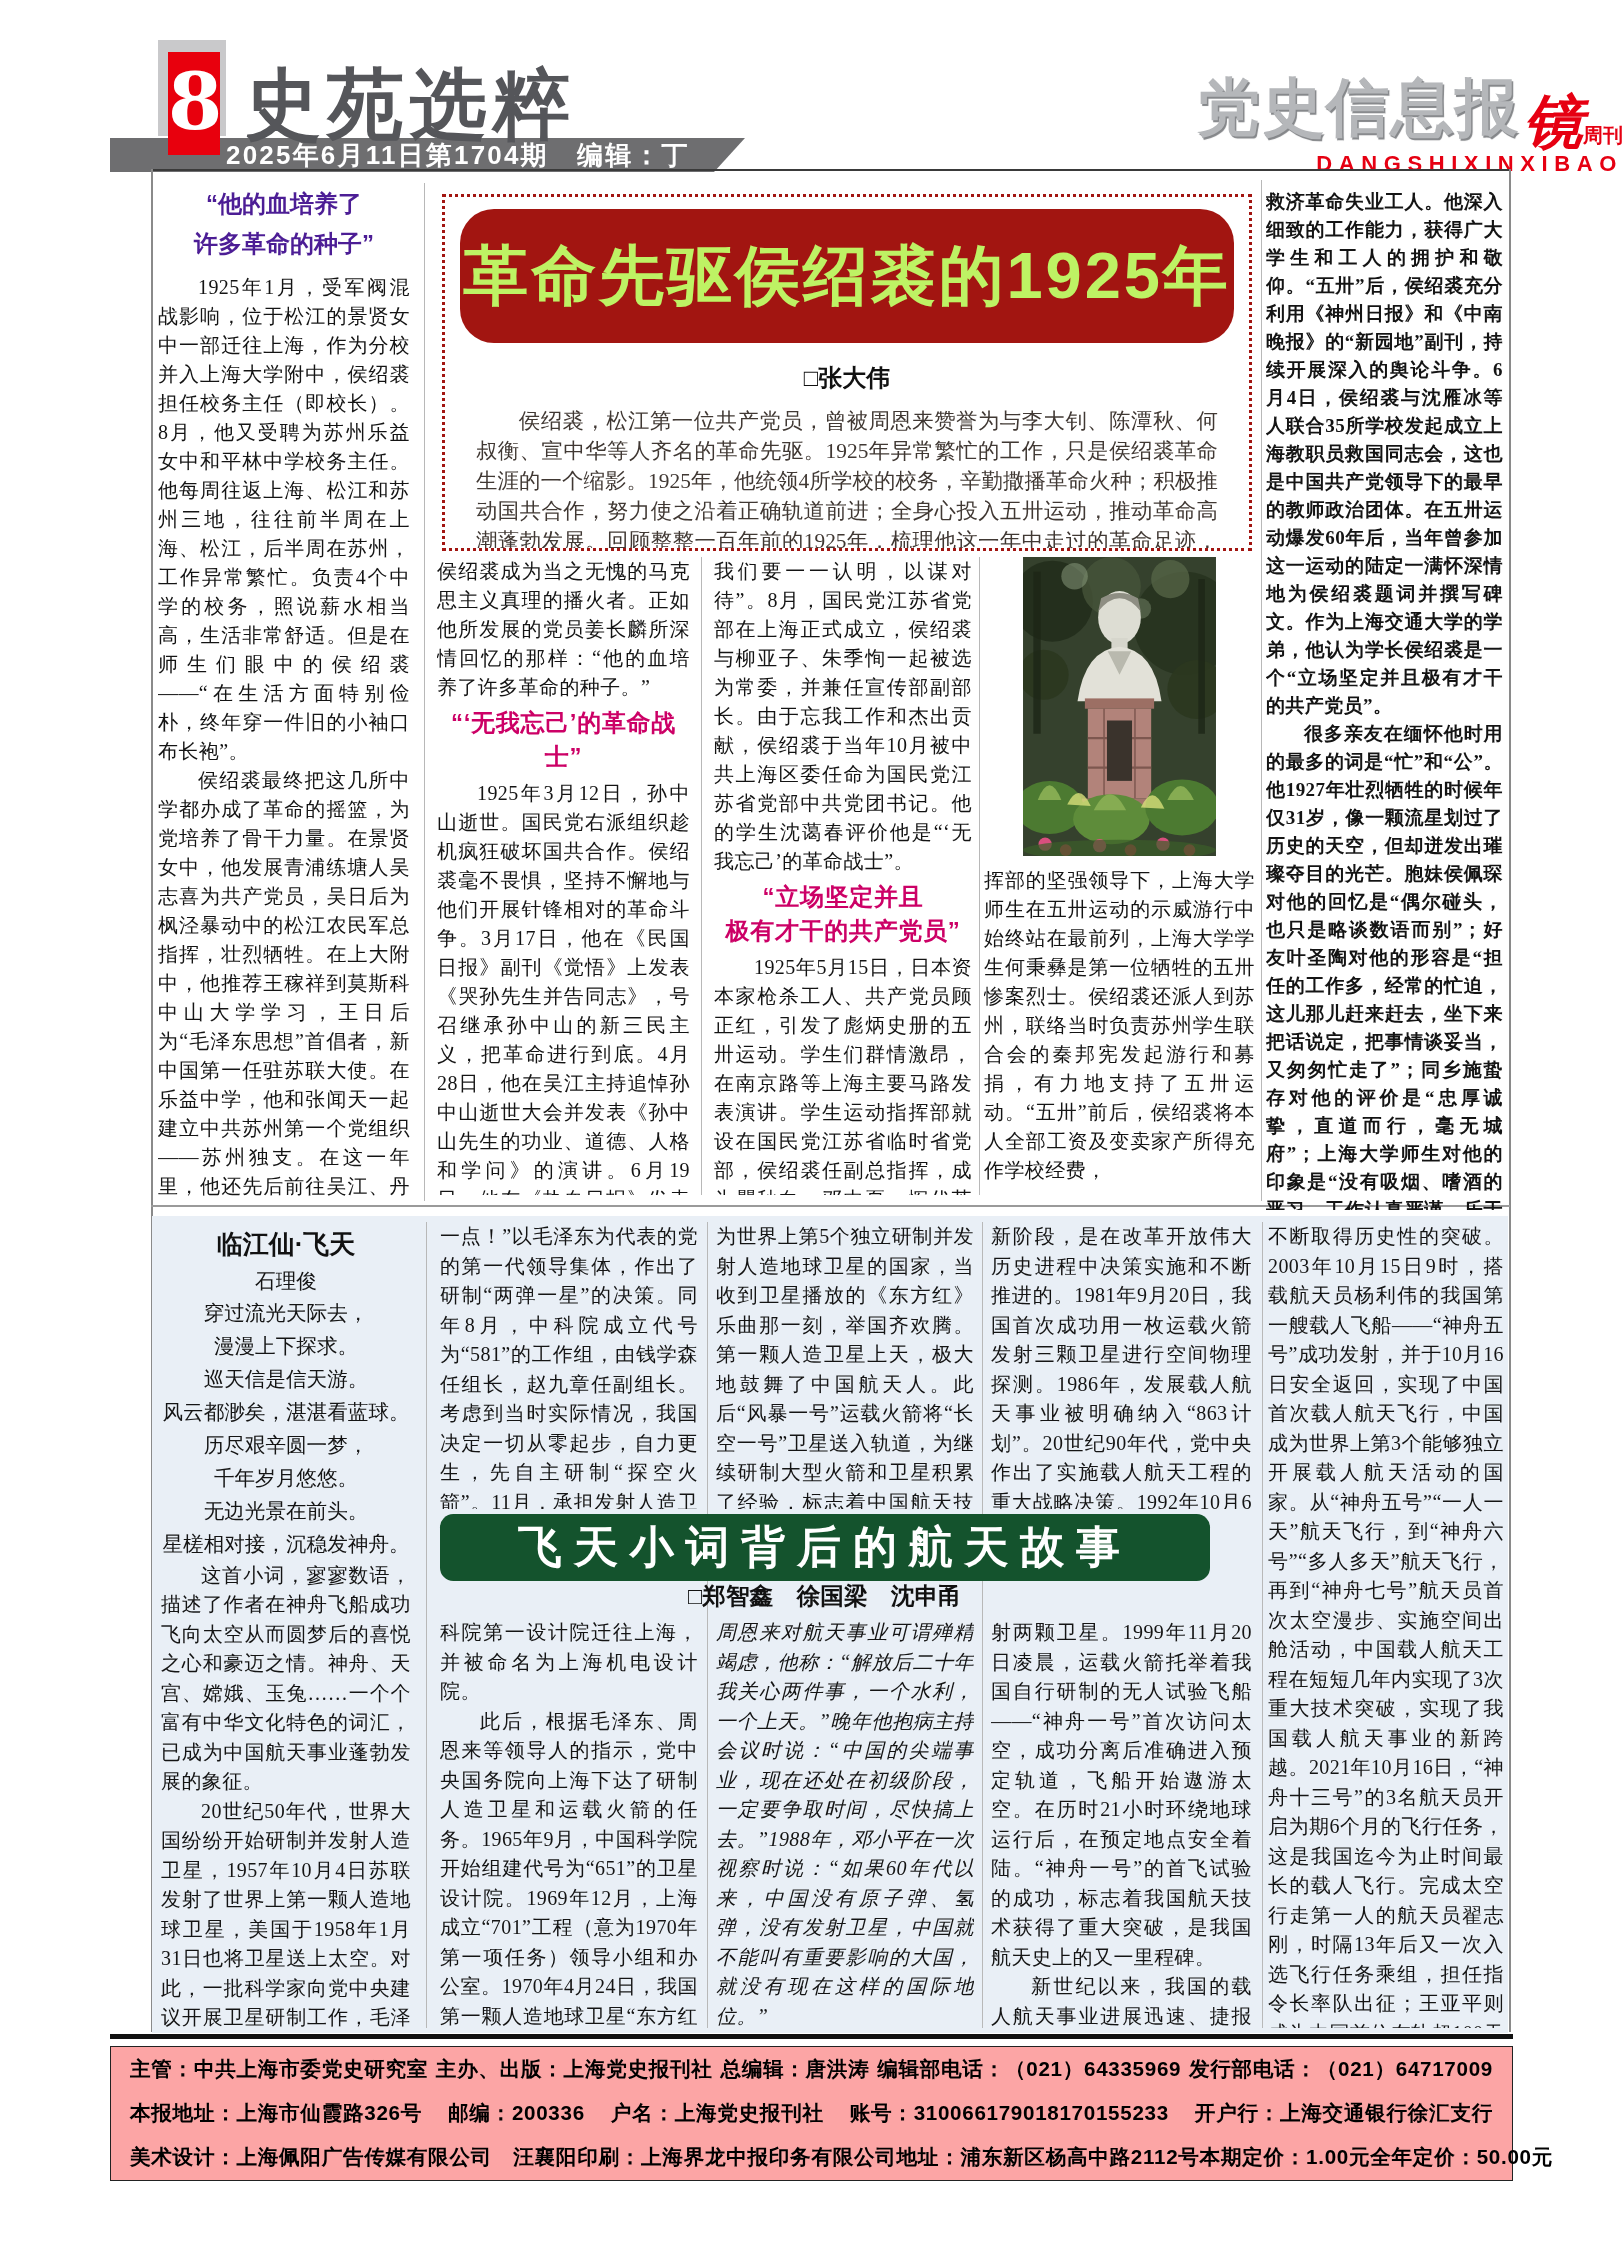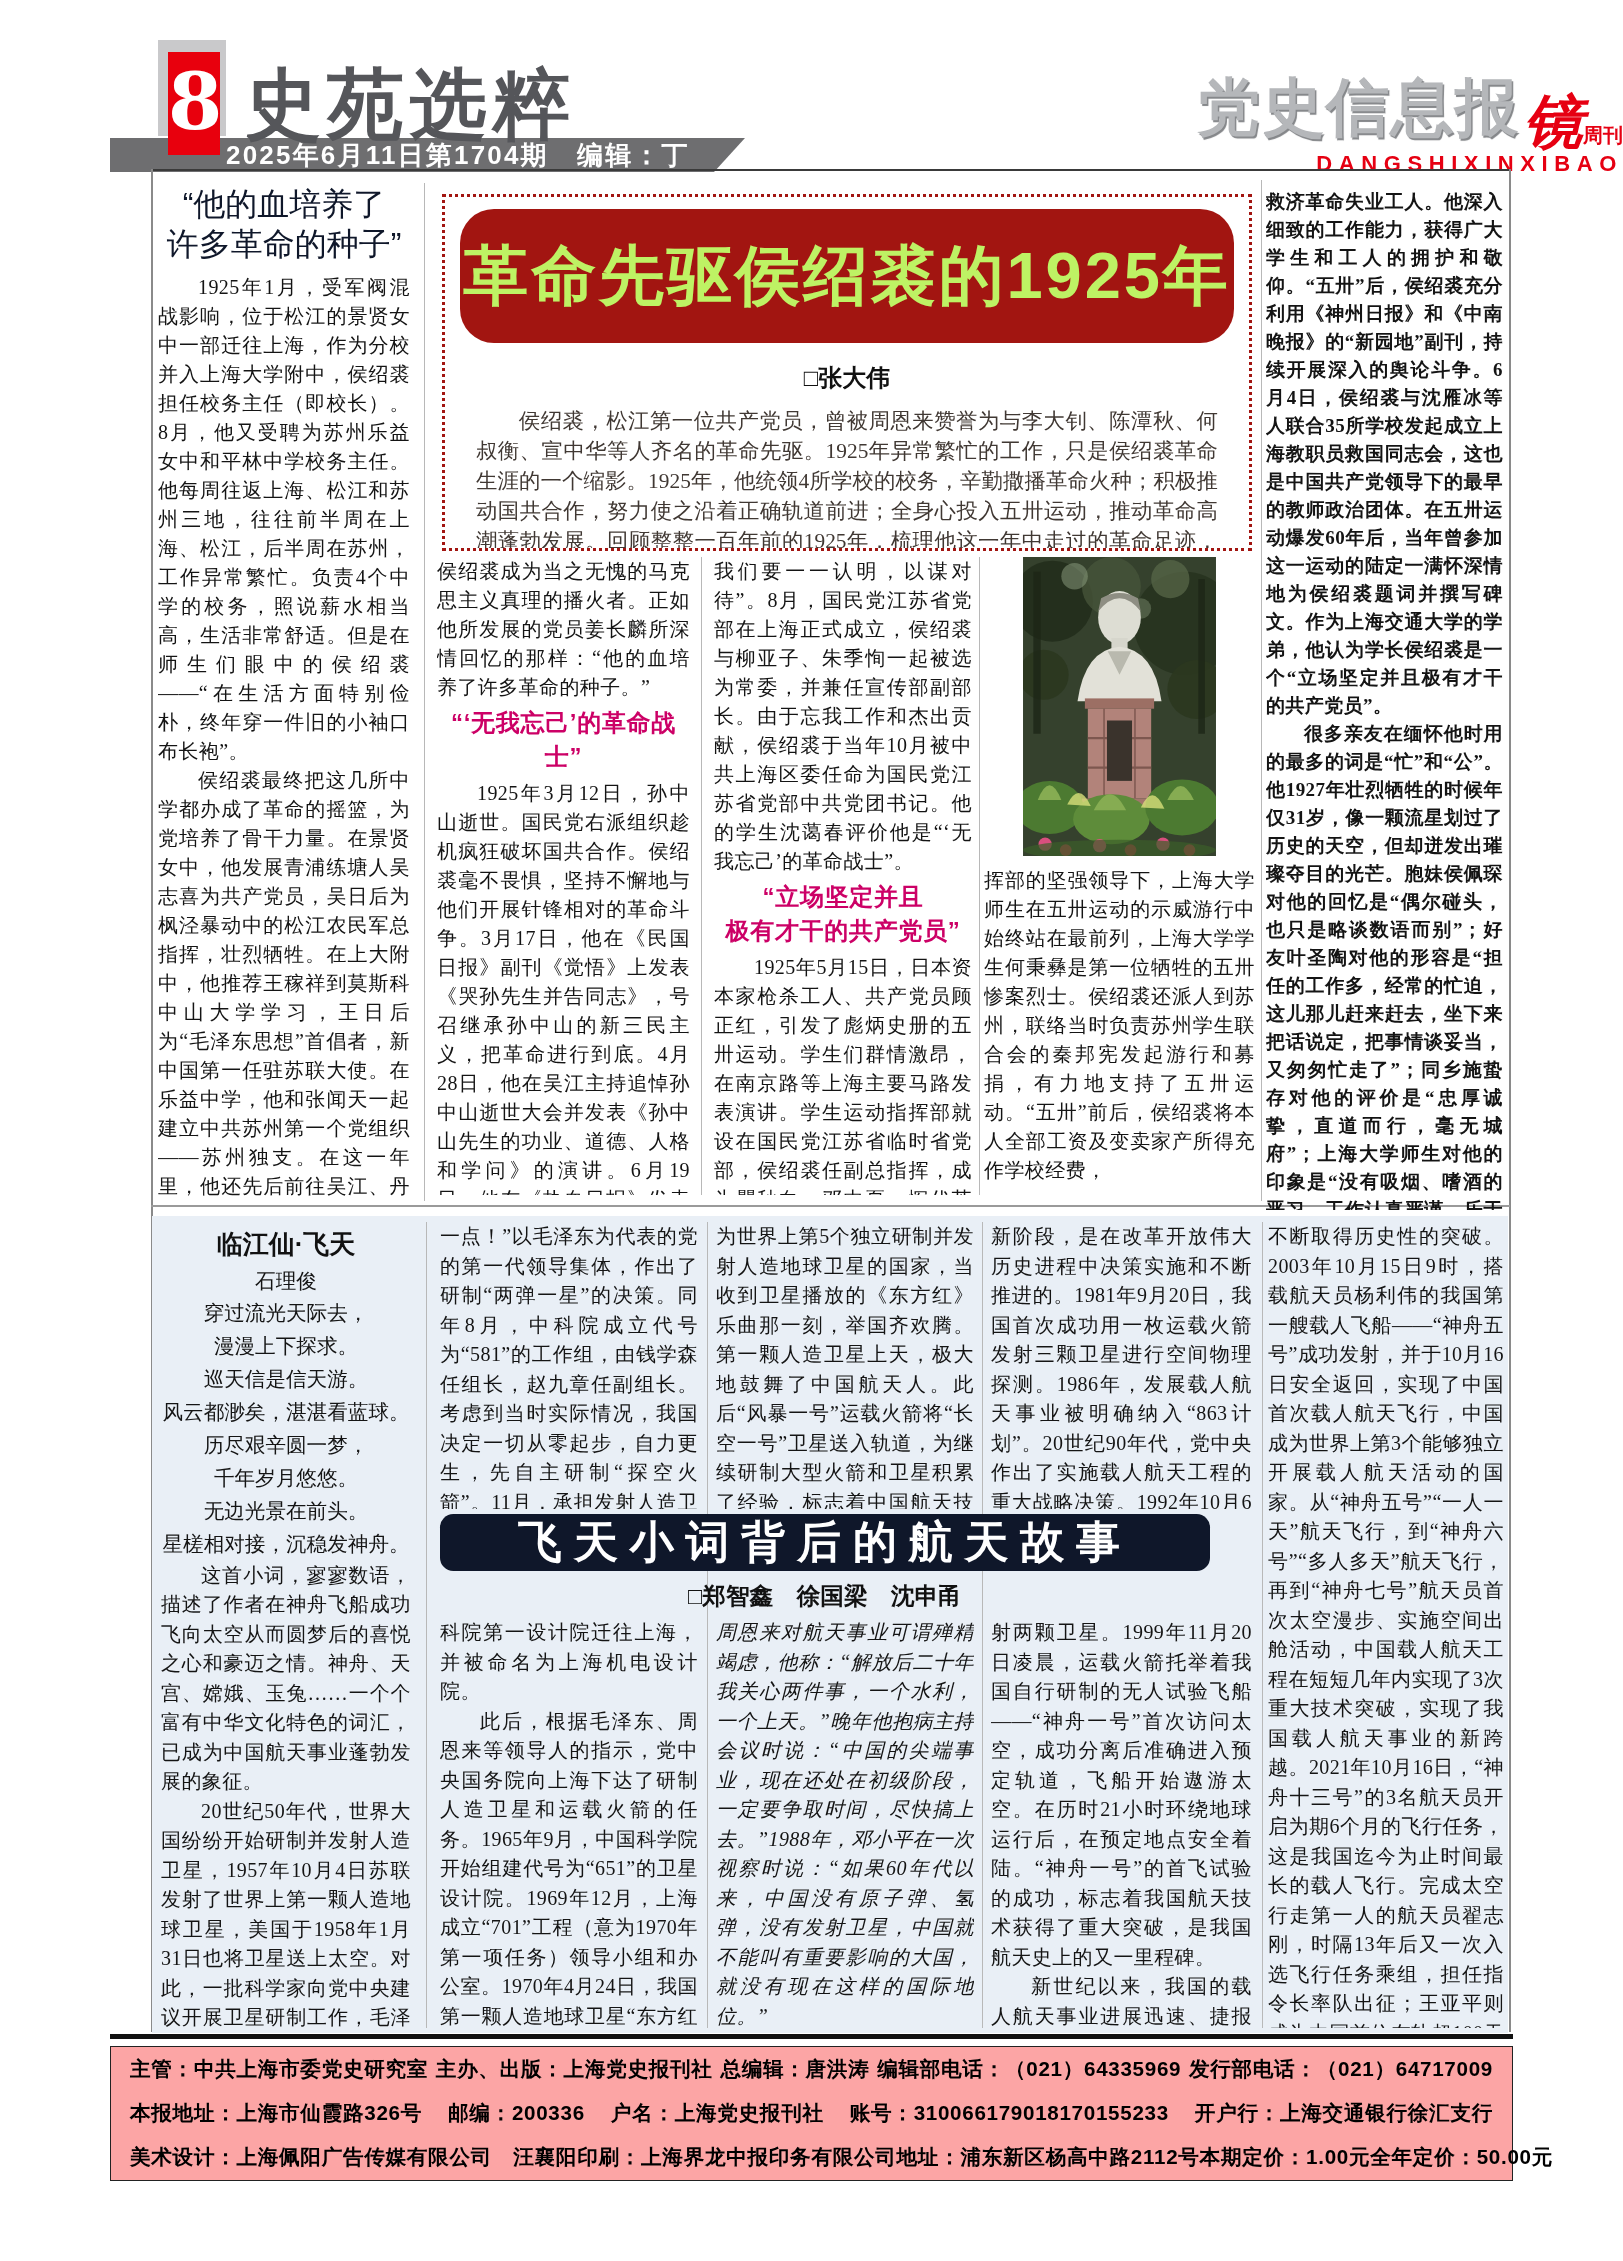--- a/index.html
+++ b/index.html
@@ -37,22 +37,22 @@
   #bar-heavy{left:110px;top:2034px;width:1403px;height:5.2px;background:#111;}
   .vsep{position:absolute;width:0.7px;background:#b8b8b8;}
 
   
   .news{font-size:20px;line-height:29px;text-align:justify;letter-spacing:0.4px;color:#141414;}
   .news p{margin:0;}
   .indent{text-indent:2em;}
   .col{position:absolute;overflow:hidden;}
   .narrow{font-size:19px;line-height:28px;}
 
-  .left-heading{color:#0f172a;font-family:"Liberation Sans",sans-serif;font-weight:400;
-          font-size:32px;line-height:40px;text-align:center;margin:2.9px 0 8.8px;}
+  .left-heading{color:#4c1d95;font-family:"Liberation Sans",sans-serif;font-weight:700;
+          font-size:24px;line-height:40px;text-align:center;margin:2.9px 0 8.8px;}
   .subhead{font-family:"Liberation Sans",sans-serif;font-weight:900;color:#cc0066;
           text-align:center;font-size:24px;line-height:34px;margin:4.4px 0;letter-spacing:0.7px;}
 
   
   #dotted-box{position:absolute;left:442px;top:194px;width:810px;height:357px;
           border:3.7px dotted #a21511;box-sizing:border-box;overflow:hidden;background:#fff;}
   .hl-bar{margin:11.8px 14.7px 0;height:134px;background:#a21511;border-radius:34px;color:#bef264;
           font-family:"Liberation Sans",sans-serif;font-weight:900;font-size:65px;letter-spacing:2.9px;
           display:flex;align-items:center;justify-content:center;}
   .hl-byline{text-align:center;font-family:"Liberation Sans",sans-serif;font-weight:bold;
@@ -64,21 +64,21 @@
   .photo{display:block;margin:0 auto 10.3px;}
 
   
   #space-bg{position:absolute;left:152px;top:1216px;width:1356px;height:817px;background:#e9eff6;}
   .news-sp{font-size:20px;line-height:29.5px;text-align:justify;letter-spacing:0.4px;}
   .news-sp p{margin:0;}
   .poem-title{font-family:"Liberation Sans",sans-serif;font-weight:900;font-size:26px;
           text-align:center;color:#111;margin:1.5px 0 5.9px;}
   .poem-author{text-align:center;font-size:20.6px;margin-bottom:1.5px;}
   .poem-line{text-align:center;font-size:20.6px;line-height:33px;}
-  #space-hl{position:absolute;left:440px;top:1514px;width:770px;height:57px;background:#0f172a;
+  #space-hl{position:absolute;left:440px;top:1514px;width:770px;height:67px;background:#14532d;
           border-radius:13.3px;color:#fff;font-family:"Liberation Sans",sans-serif;font-weight:900;
           font-size:44px;letter-spacing:11.8px;display:flex;align-items:center;justify-content:center;}
   #space-byline{position:absolute;left:440px;top:1580px;width:770px;text-align:center;
           font-family:"Liberation Sans",sans-serif;font-weight:bold;font-size:23.6px;color:#111;}
 
   
   .footer-box{position:absolute;left:110px;top:2046px;width:1403px;height:135px;
           border:1.5px solid #222;box-sizing:border-box;background:#fca5a5;}
   .f-row{display:flex;justify-content:space-between;align-items:center;height:44px;
           padding:0 19px;font-family:"Liberation Sans",sans-serif;font-weight:bold;

